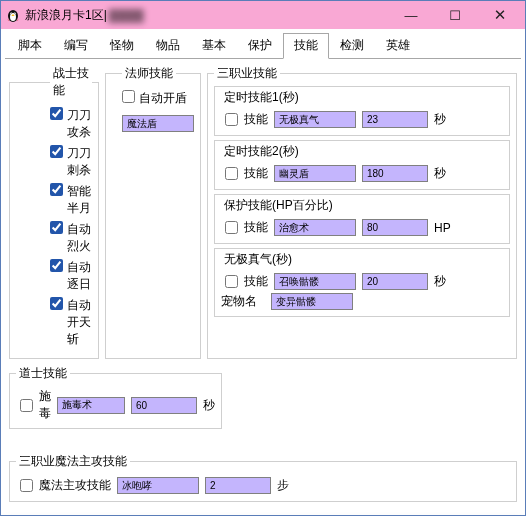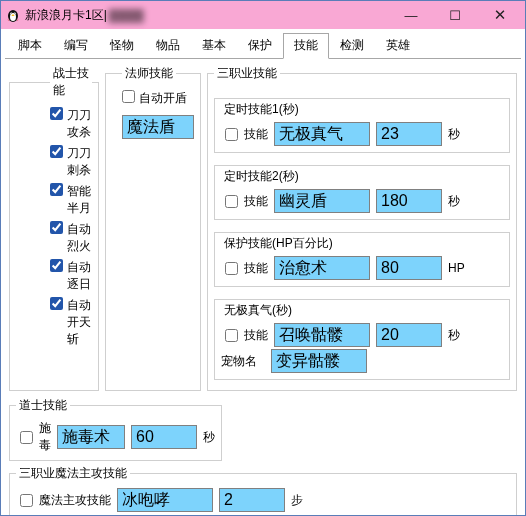--- a/index.html
+++ b/index.html
@@ -18,29 +18,29 @@
   .content { border-top:1px solid #a7a7a7; margin:0 4px; padding:6px 4px 4px 4px; }
   .row1 { display:flex; gap:6px; }
   fieldset { border:1px solid #cfcfcf; margin:0; padding:4px 6px 6px 6px; }
   legend { padding:0 3px; font-size:12px; }
   .fs-warrior { width:90px;padding-left:40px; }
   .fs-mage { width:94px;padding-left:16px; }
   .fs-san { flex:1; }
   .chk { display:flex; align-items:flex-start; margin:4px 0; }
   .chk input { margin:0 4px 0 0; width:13px; height:13px; }
   .fs-mage .inp { width:72px; margin-top:4px; }
-  input[type=text] { font-family:inherit; font-size:16px; padding:2px 4px; border:1px solid #808080; background:#7dd3fc; }
-  .sanfs { border:1px solid #cfcfcf; padding:3px 6px 6px 6px; margin-bottom:4px;margin-top:12px; }
+  input[type=text] { font-family:inherit; font-size:10px; padding:2px 4px; border:1px solid #808080; background:#c4b5fd; }
+  .sanfs { border:1px solid #cfcfcf; padding:3px 6px 6px 6px; margin-bottom:4px; }
   .sanfs .lg { margin:-10px 0 2px 0; background:#fff; display:inline-block; padding:0 3px; }
   .line { display:flex; align-items:center; gap:6px; margin-top:2px; }
   .line .cb { display:flex; align-items:center; gap:3px; }
-  .inp-m { width:96px; }
+  .inp-m { width:82px; }
   .inp-s { width:66px; }
   .fs-tao { margin-top:6px; width:190px; }
-  .fs-full { margin-top:4px; width:100%; }
+  .fs-full { margin-top:24px; width:100%; }
   .obscured { height:24px; margin:12px 4px 0 4px; background:#e7e7e7; filter:blur(3px); opacity:.6; display:flex; }
   .obscured span { flex:1; margin:3px; background:#cfcfcf; }
   .btnrow { display:flex; gap:8px; padding:6px 8px; }
   .btn { border:1px solid #8a8a8a; background:#efefef; padding:3px 10px; }
   input[type=checkbox] { accent-color:#333; }
   input[type=checkbox]:checked { accent-color:#2255aa; }
 </style>
 </head>
 <body>
 

